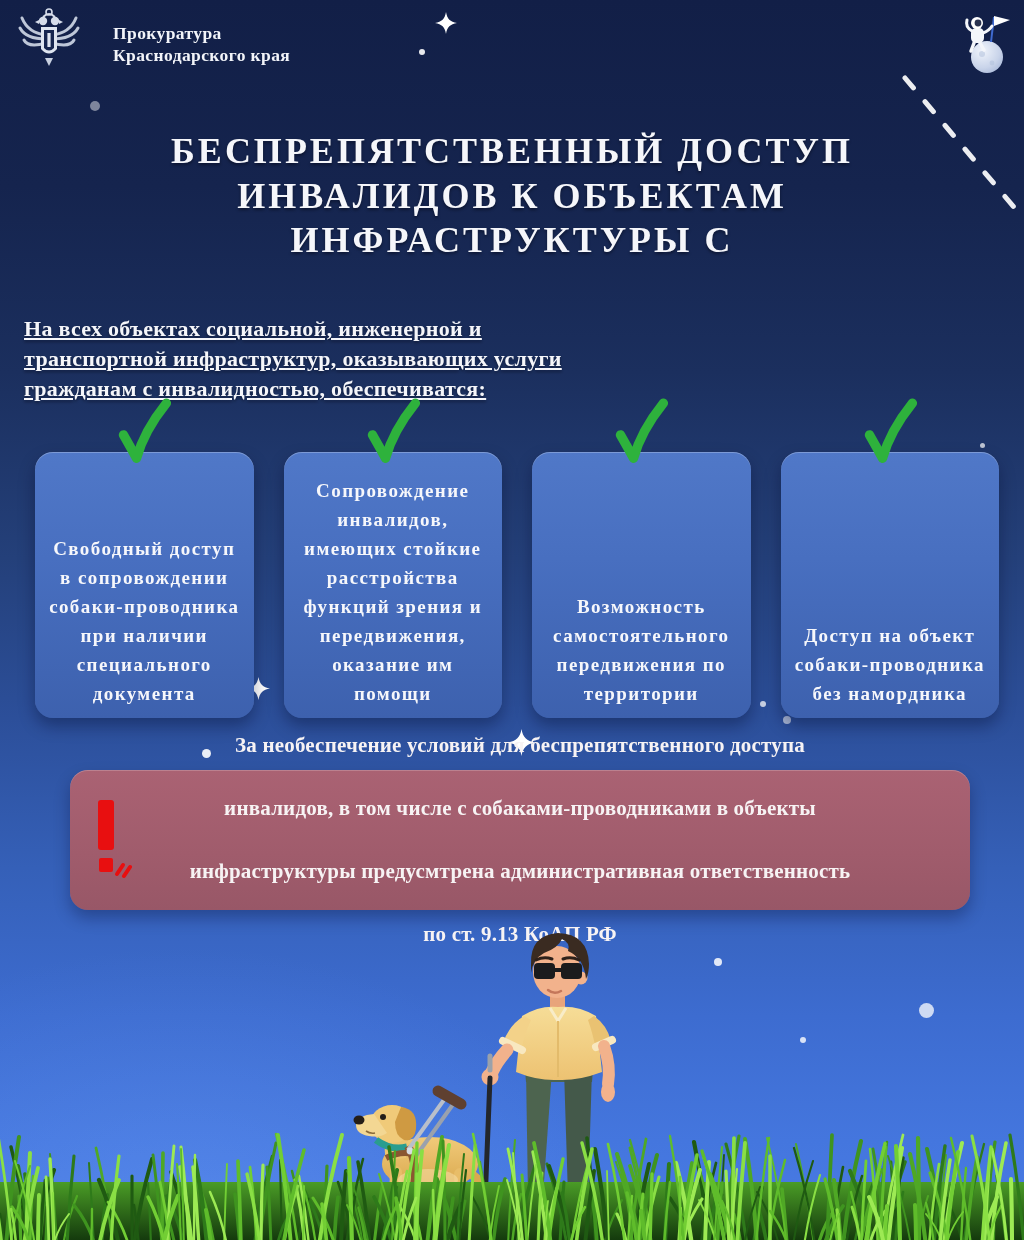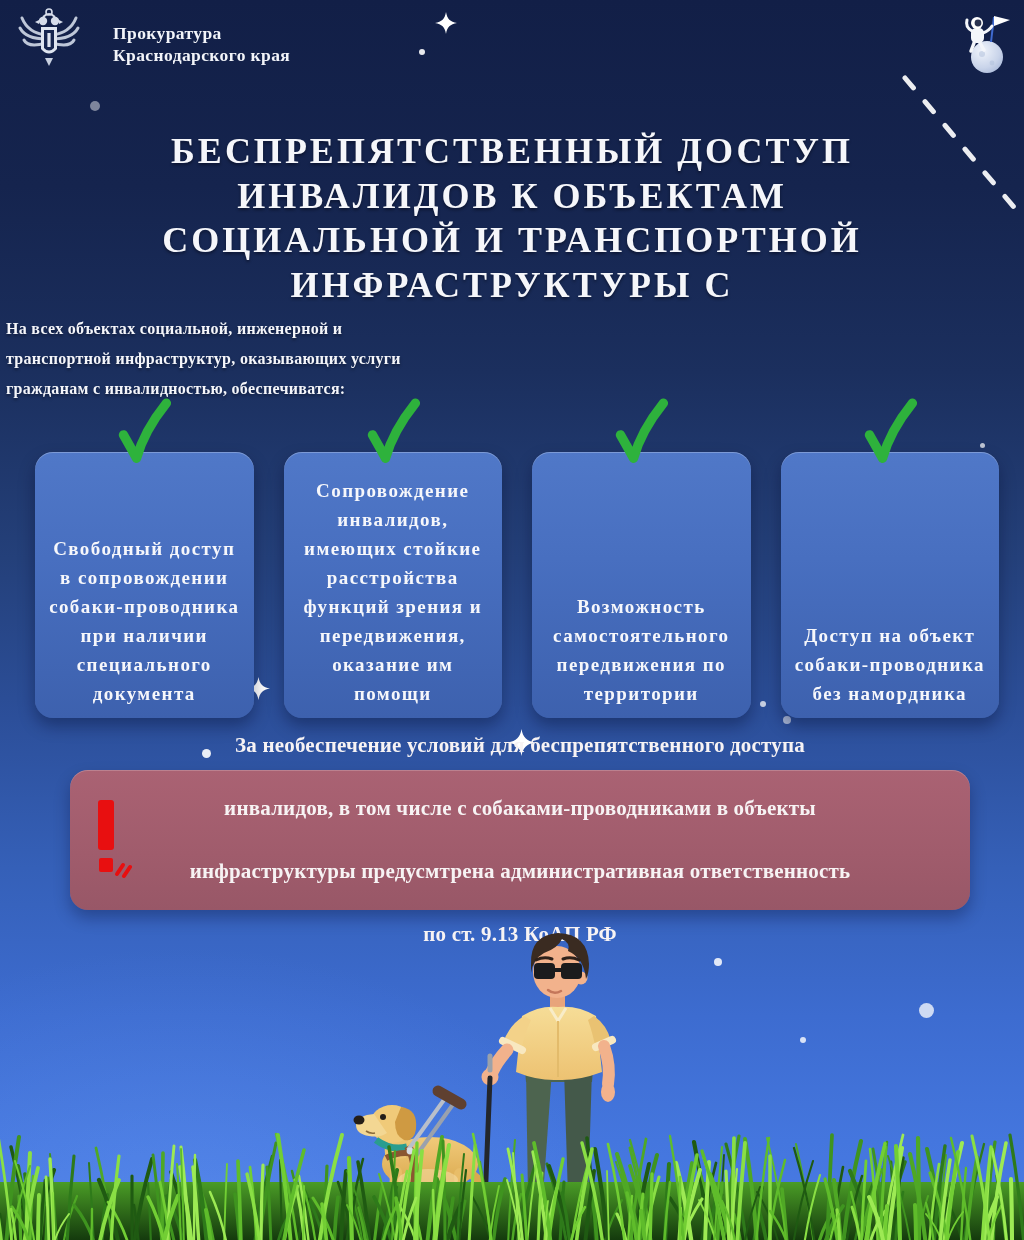--- a/index.html
+++ b/index.html
@@ -14,21 +14,21 @@
   .dot{position:absolute;border-radius:50%;background:#fff;}
   .sparkle{position:absolute;}
   
   .org{position:absolute;left:88px;top:22px;color:#f2f4f9;font-size:17.5px;line-height:22px;letter-spacing:.4px;margin-left:25px;}
   .emblem{position:absolute;left:16px;top:5px;}
   
   .title{position:absolute;left:0;top:82px;width:100%;text-align:center;color:#f5f6fa;
          font-size:36px;line-height:44.5px;letter-spacing:3px;text-shadow:0 2px 3px rgba(0,0,10,.45);margin-top:47px;}
   .title .accent{color:#ee5e65;}
   
-  .intro{position:absolute;left:6px;top:314px;color:#f5f6fa;font-size:16px;line-height:30px;letter-spacing:.3px;text-shadow:0 2px 3px rgba(0,0,10,.4);}
+  .intro{position:absolute;left:24px;top:314px;color:#f5f6fa;font-size:22px;line-height:30px;letter-spacing:.3px;text-shadow:0 2px 3px rgba(0,0,10,.4);text-decoration:underline;}
   
   .cards{position:absolute;top:452px;left:0;width:1024px;box-sizing:border-box;display:flex;gap:30px;padding:0 25px 0 35px;}
   .card{flex:1;height:266px;border-radius:18px;position:relative;
         background:linear-gradient(180deg,#5078c8 0%,#486fc0 40%,#3d61ae 100%);
         box-shadow:0 8px 16px rgba(2,8,40,.35), inset 0 1px 0 rgba(255,255,255,.25);
         display:flex;align-items:flex-end;justify-content:center;text-align:center;
         color:#f6f7fb;font-size:19px;line-height:29px;letter-spacing:1.4px;padding:10px 12px;box-sizing:border-box;}
   .check{position:absolute;top:-56px;left:50%;transform:translateX(-50%);}
   
   .alert{position:absolute;left:70px;top:770px;width:900px;height:140px;border-radius:18px;box-sizing:border-box;
@@ -113,21 +113,20 @@
     <path d="M29 53 L37 53 L33 61 Z" fill="#c8d0e0"></path>
   </svg>
   <div class="org">
     <div>Прокуратура</div>
     <div>Краснодарского края</div>
   </div>
 
   <div class="title">
     <div>БЕСПРЕПЯТСТВЕННЫЙ ДОСТУП</div>
     <div>ИНВАЛИДОВ К ОБЪЕКТАМ</div>
-    <div>СОЦИАЛЬНОЙ И ТРАНСПОРТНОЙ</div>
     <div>ИНФРАСТРУКТУРЫ С</div>
   </div>
 
   <div class="intro">
     <div>На всех объектах социальной, инженерной и</div>
     <div>транспортной инфраструктур, оказывающих услуги</div>
     <div>гражданам с инвалидностью, обеспечиватся:</div>
   </div>
 
   <div class="cards">

